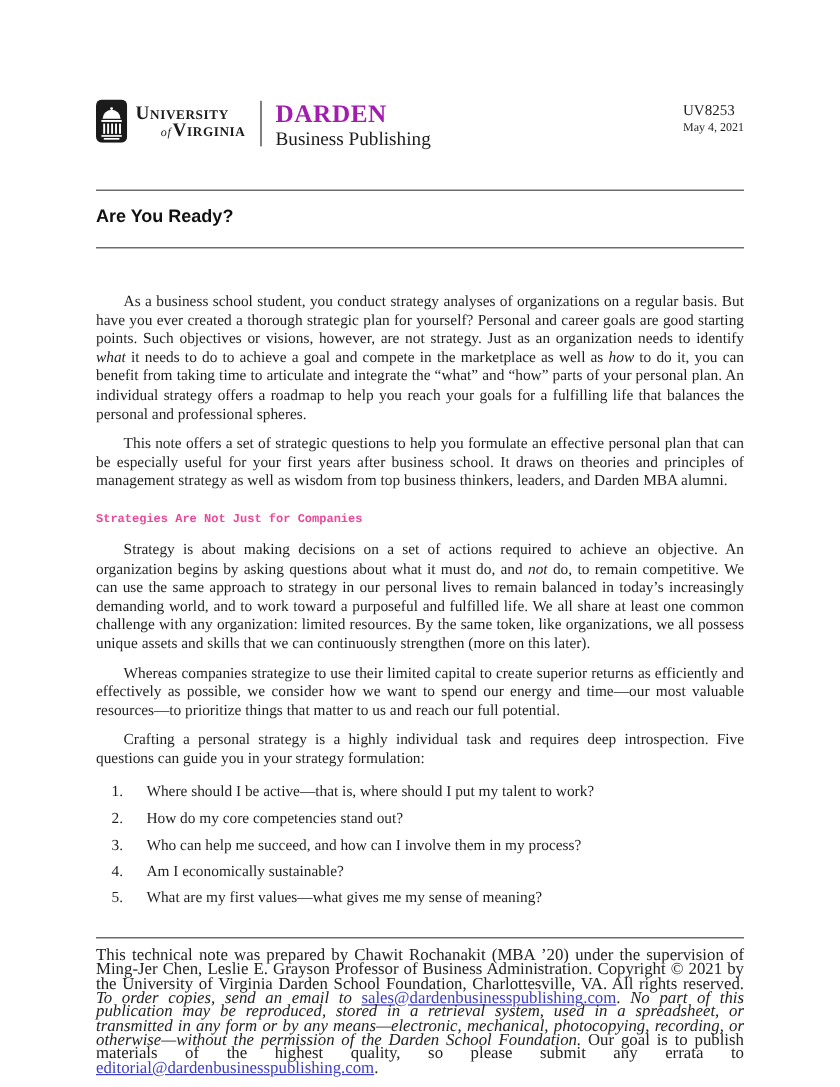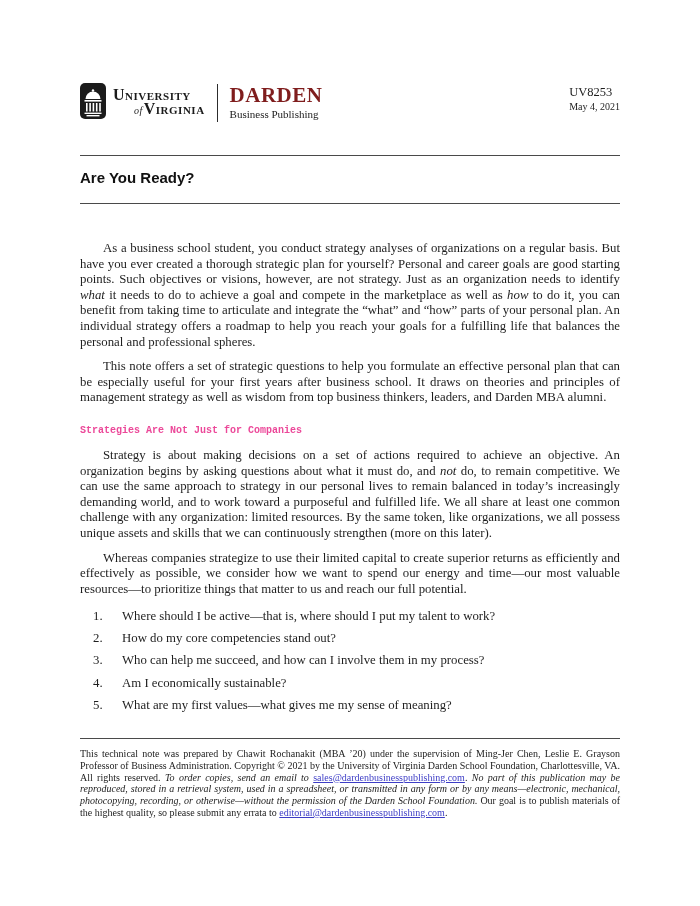--- a/index.html
+++ b/index.html
@@ -19,22 +19,22 @@
   .logo-block { display: flex; align-items: flex-start; }
   .rotunda { width: 26px; height: 36px; flex: 0 0 auto; }
   .uni-mark { margin-left: 7px; line-height: 1; white-space: nowrap; padding-top: 4px; }
   .uni-row { display: block; font-weight: bold; color: #1b1b1b; letter-spacing: 0.5px; }
   .uni-cap { font-size: 16px; }
   .uni-sc  { font-size: 11px; }
   .uni-row2 { margin-left: 21px; margin-top: -2px; }
   .uni-of { font-style: italic; font-size: 10px; font-weight: normal; margin-right: 1px; }
   .hdr-divider { width: 1px; height: 38px; background: #2c2c2c; margin: 1px 12px 0 12px; flex: 0 0 auto; }
   .darden-block { padding-top: 2px; line-height: 1; }
-  .darden-name { font-size: 21px; font-weight: bold; letter-spacing: 0.5px; color: #7f1d1d; }
-  .darden-sub { font-size: 11px; margin-top: 3px; color: #1b1b1b; }
+  .darden-name { font-size: 21px; font-weight: bold; letter-spacing: 0.5px; color: #a21caf; }
+  .darden-sub { font-size: 16px; margin-top: 3px; color: #1b1b1b; }
   .doc-meta { margin-left: auto; text-align: left; line-height: 1.25; padding-top: 2px; }
   .doc-number { font-size: 12.5px; }
   .doc-date { font-size: 10px; }
 
   
   .rule { height: 1px; background: #4a4a4a; }
   .rule-title-top { margin-top: 33px; }
   .rule-title-bottom { margin-top: 0; }
   .rule-footer { margin-top: 25px; }
 
@@ -67,21 +67,21 @@
     margin: 19px 0 12px 0;
   }
   .q-list { margin: 12px 0 0 0; padding: 0; list-style: none; }
   .q-item { display: flex; margin-bottom: 6.5px; font-size: 12.8px; line-height: 15.6px; }
   .q-num { flex: 0 0 auto; margin-left: 13px; width: 29px; }
   .q-text { flex: 1; }
 
   
   .footnote {
     margin-top: 9px;
-    font-size: 10px;
+    font-size: 14px;
     line-height: 11.7px;
     text-align: justify;
     color: #222;
   }
   .footnote a.link { text-decoration: underline; cursor: pointer; }
 </style>
 </head>
 <body>
 
 <div class="page">
@@ -125,20 +125,21 @@
     <div class="rule rule-title-bottom"></div>
 
     <div class="body-text">
       <p><span>As a business school student, you conduct strategy analyses of organizations on a regular basis. But have you ever created a thorough strategic plan for yourself? Personal and career goals are good starting points. Such objectives or visions, however, are not strategy. Just as an organization needs to identify </span><span class="it">what</span><span> it needs to do to achieve a goal and compete in the marketplace as well as </span><span class="it">how</span><span> to do it, you can benefit from taking time to articulate and integrate the “what” and “how” parts of your personal plan. An individual strategy offers a roadmap to help you reach your goals for a fulfilling life that balances the personal and professional spheres.</span></p>
       <p><span>This note offers a set of strategic questions to help you formulate an effective personal plan that can be especially useful for your first years after business school. It draws on theories and principles of management strategy as well as wisdom from top business thinkers, leaders, and Darden MBA alumni.</span></p>
 
       <div class="section-heading">Strategies Are Not Just for Companies</div>
 
       <p><span>Strategy is about making decisions on a set of actions required to achieve an objective. An organization begins by asking questions about what it must do, and </span><span class="it">not</span><span> do, to remain competitive. We can use the same approach to strategy in our personal lives to remain balanced in today’s increasingly demanding world, and to work toward a purposeful and fulfilled life. We all share at least one common challenge with any organization: limited resources. By the same token, like organizations, we all possess unique assets and skills that we can continuously strengthen (more on this later).</span></p>
       <p><span>Whereas companies strategize to use their limited capital to create superior returns as efficiently and effectively as possible, we consider how we want to spend our energy and time—our most valuable resources—to prioritize things that matter to us and reach our full potential.</span></p>
+      <p><span>Crafting a personal strategy is a highly individual task and requires deep introspection. Five questions can guide you in your strategy formulation:</span></p>
 
       <ol class="q-list">
           <li class="q-item">
             <span class="q-num">1.</span>
             <span class="q-text">Where should I be active—that is, where should I put my talent to work?</span>
           </li>
           <li class="q-item">
             <span class="q-num">2.</span>
             <span class="q-text">How do my core competencies stand out?</span>
           </li>

